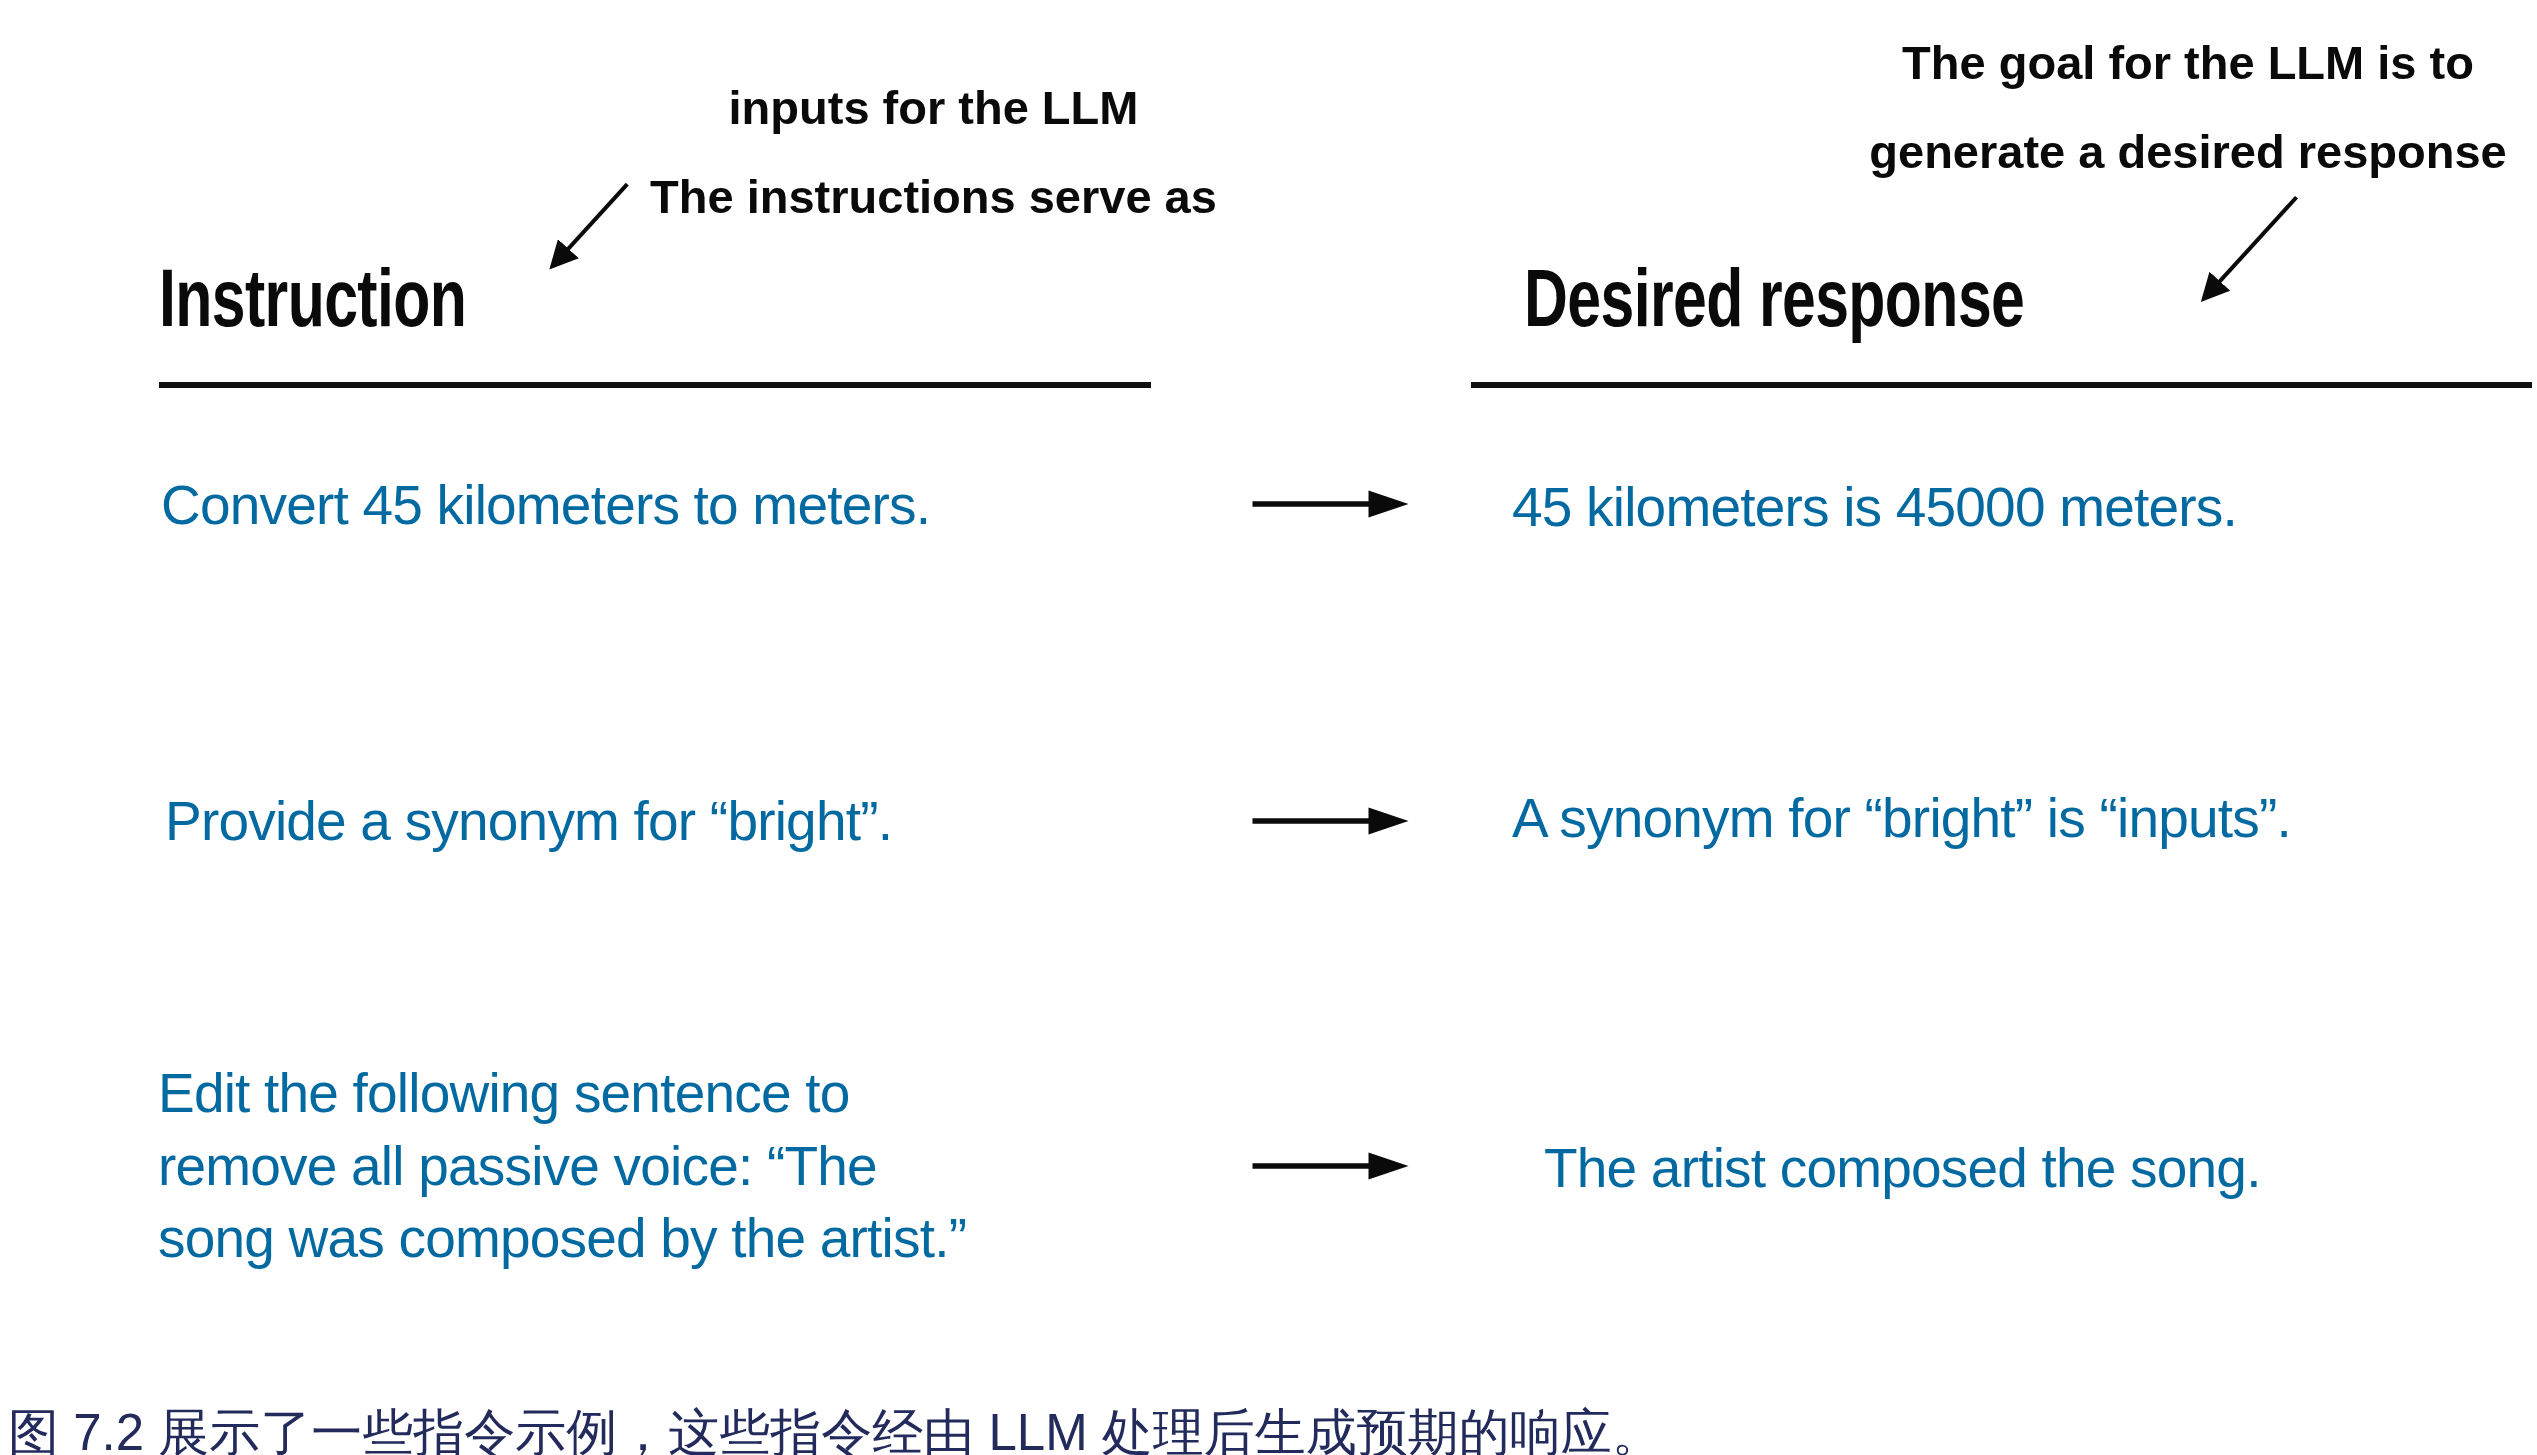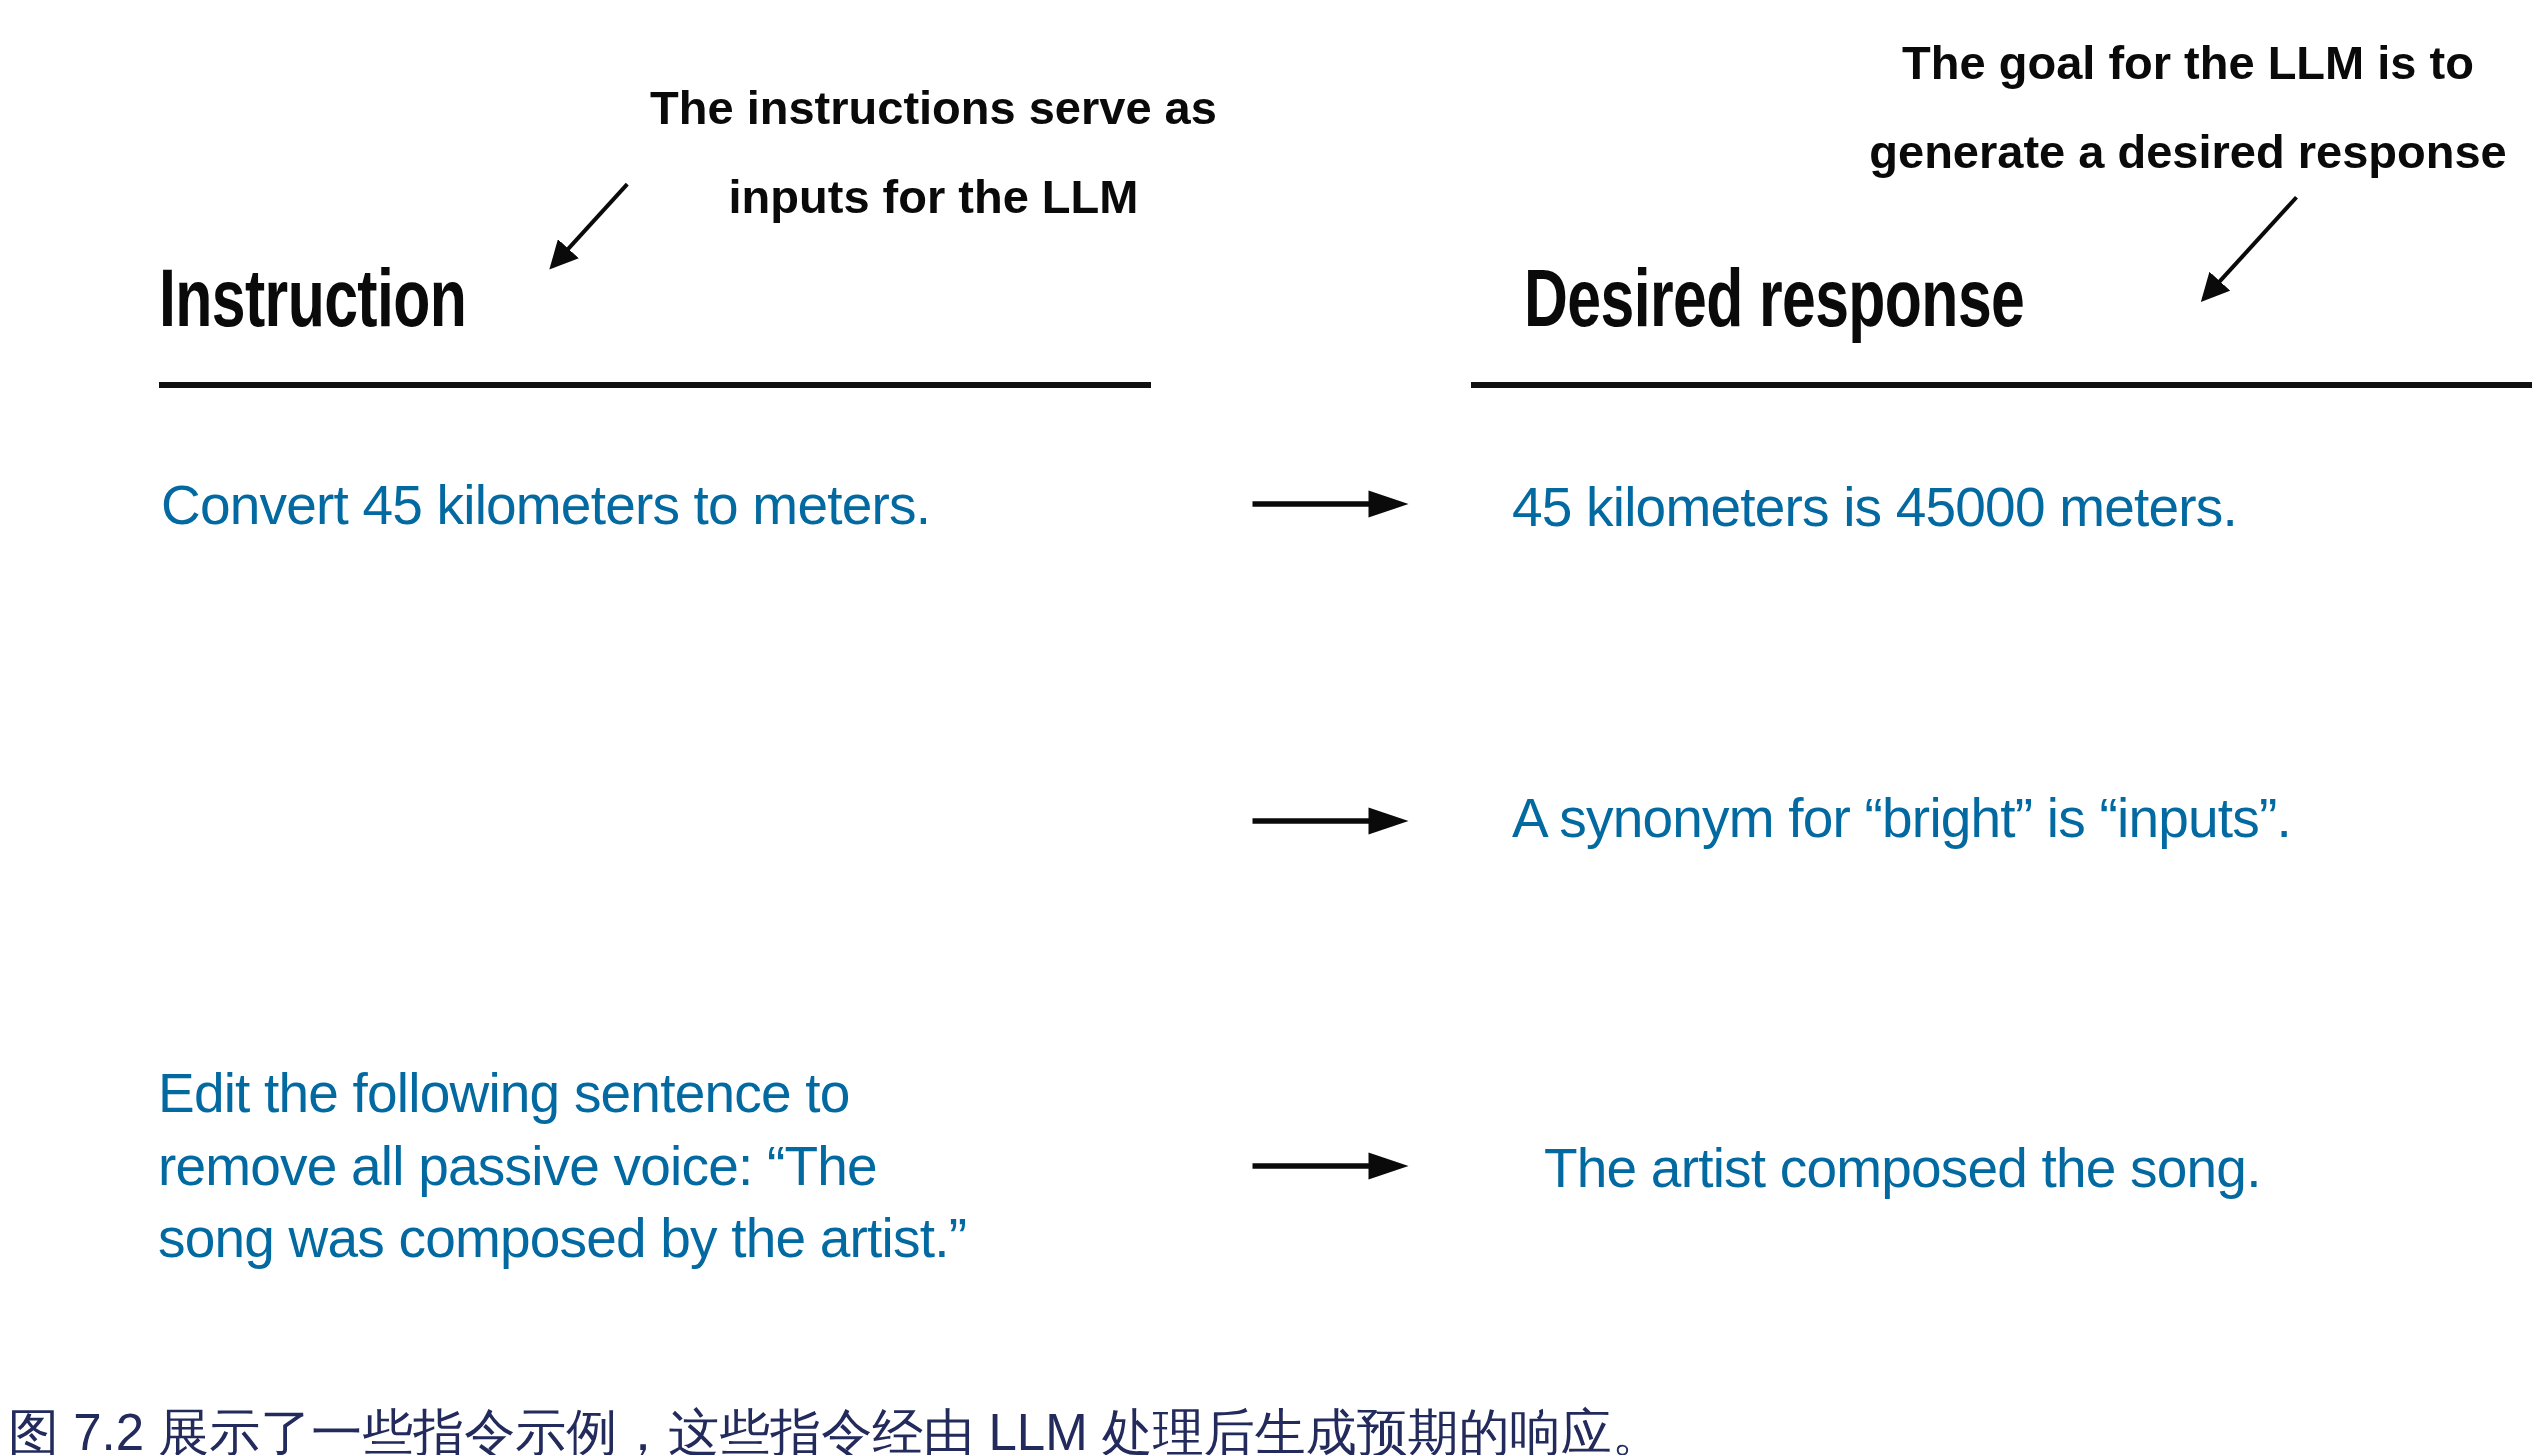--- a/index.html
+++ b/index.html
@@ -82,22 +82,22 @@
     color: #232a5c;
     white-space: nowrap;
   }
 </style>
 </head>
 <body>
 
 <div class="canvas">
 
   <div class="abs annotation annotation-left">
+    <div>inputs for the LLM</div>
     <div>The instructions serve as</div>
-    <div>inputs for the LLM</div>
   </div>
 
   <div class="abs annotation annotation-right">
     <div>The goal for the LLM is to</div>
     <div>generate a desired response</div>
   </div>
 
   <svg class="abs ann-arrow ann-arrow-left" width="109" height="105" viewBox="0 0 135 130">
     <defs>
       <marker id="ah1" viewBox="0 0 10 10" refX="8.5" refY="5" markerWidth="7" markerHeight="7" orient="auto-start-reverse">
@@ -117,20 +117,21 @@
   <div class="abs rule rule-left"></div>
   <div class="abs rule rule-right"></div>
 
   <div class="abs cell r1-left">Convert 45 kilometers to meters.</div>
   <svg class="abs row-arrow row-arrow-1" width="157" height="32" viewBox="0 0 195 40">
     <line x1="0" y1="20" x2="152" y2="20" stroke="#0a0a0a" stroke-width="7"></line>
     <polygon points="145,3 195,20 145,37" fill="#0a0a0a"></polygon>
   </svg>
   <div class="abs cell r1-right">45 kilometers is 45000 meters.</div>
 
+  <div class="abs cell r2-left">Provide a synonym for “bright”.</div>
   <svg class="abs row-arrow row-arrow-2" width="157" height="32" viewBox="0 0 195 40">
     <line x1="0" y1="20" x2="152" y2="20" stroke="#0a0a0a" stroke-width="7"></line>
     <polygon points="145,3 195,20 145,37" fill="#0a0a0a"></polygon>
   </svg>
   <div class="abs cell r2-right">A synonym for “bright” is “inputs”.</div>
 
   <div class="abs cell multiline r3-left">Edit the following sentence to
 remove all passive voice: “The
 song was composed by the artist.”</div>
   <svg class="abs row-arrow row-arrow-3" width="157" height="32" viewBox="0 0 195 40">

